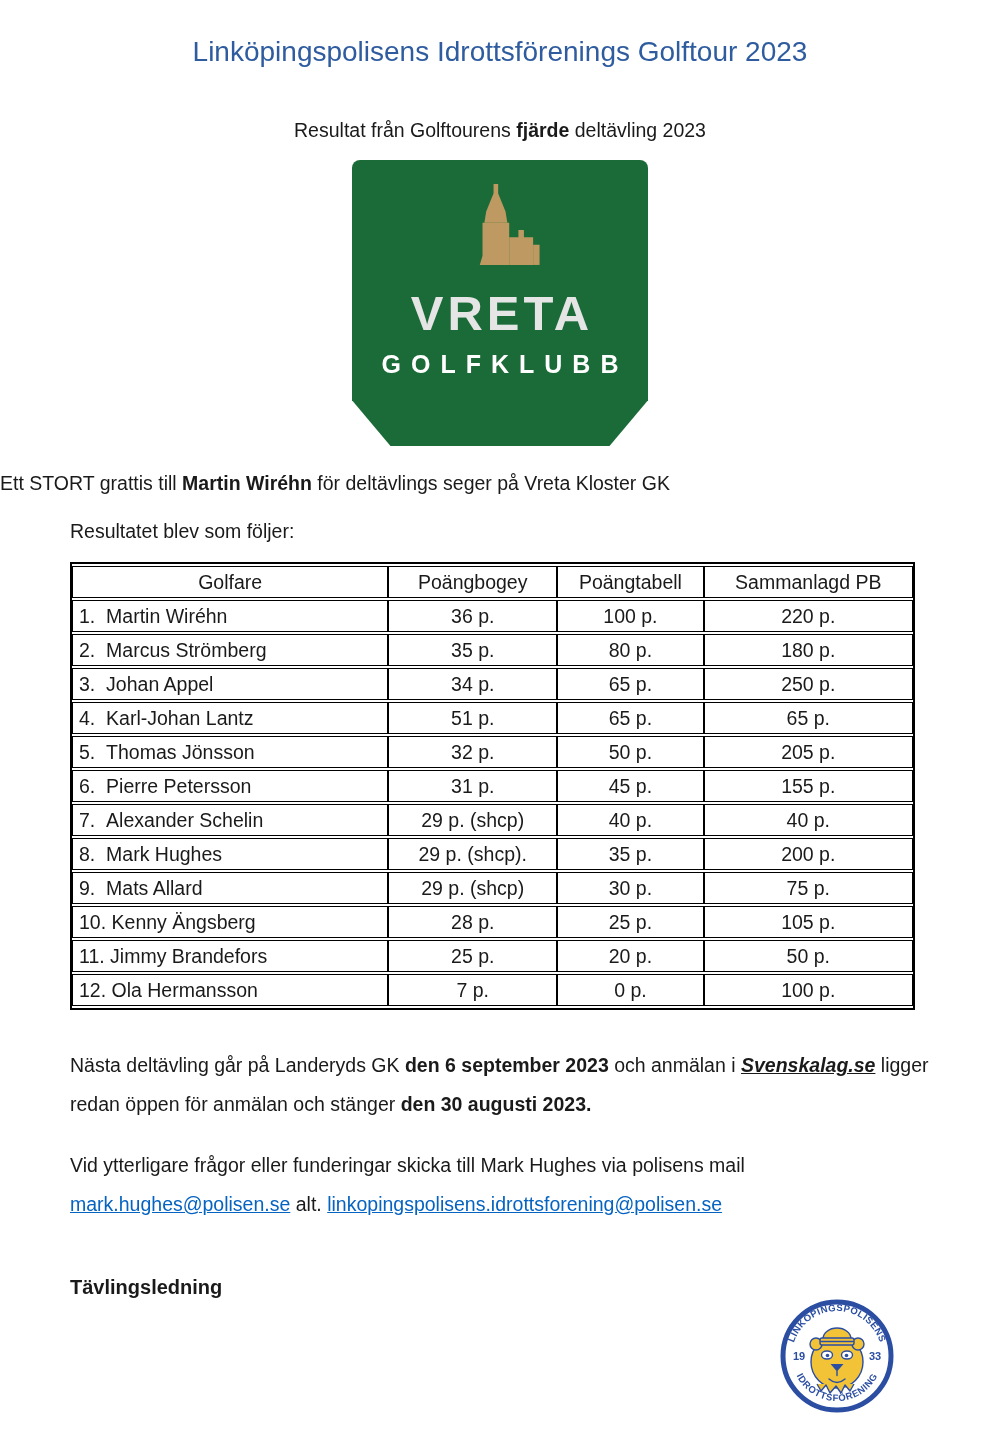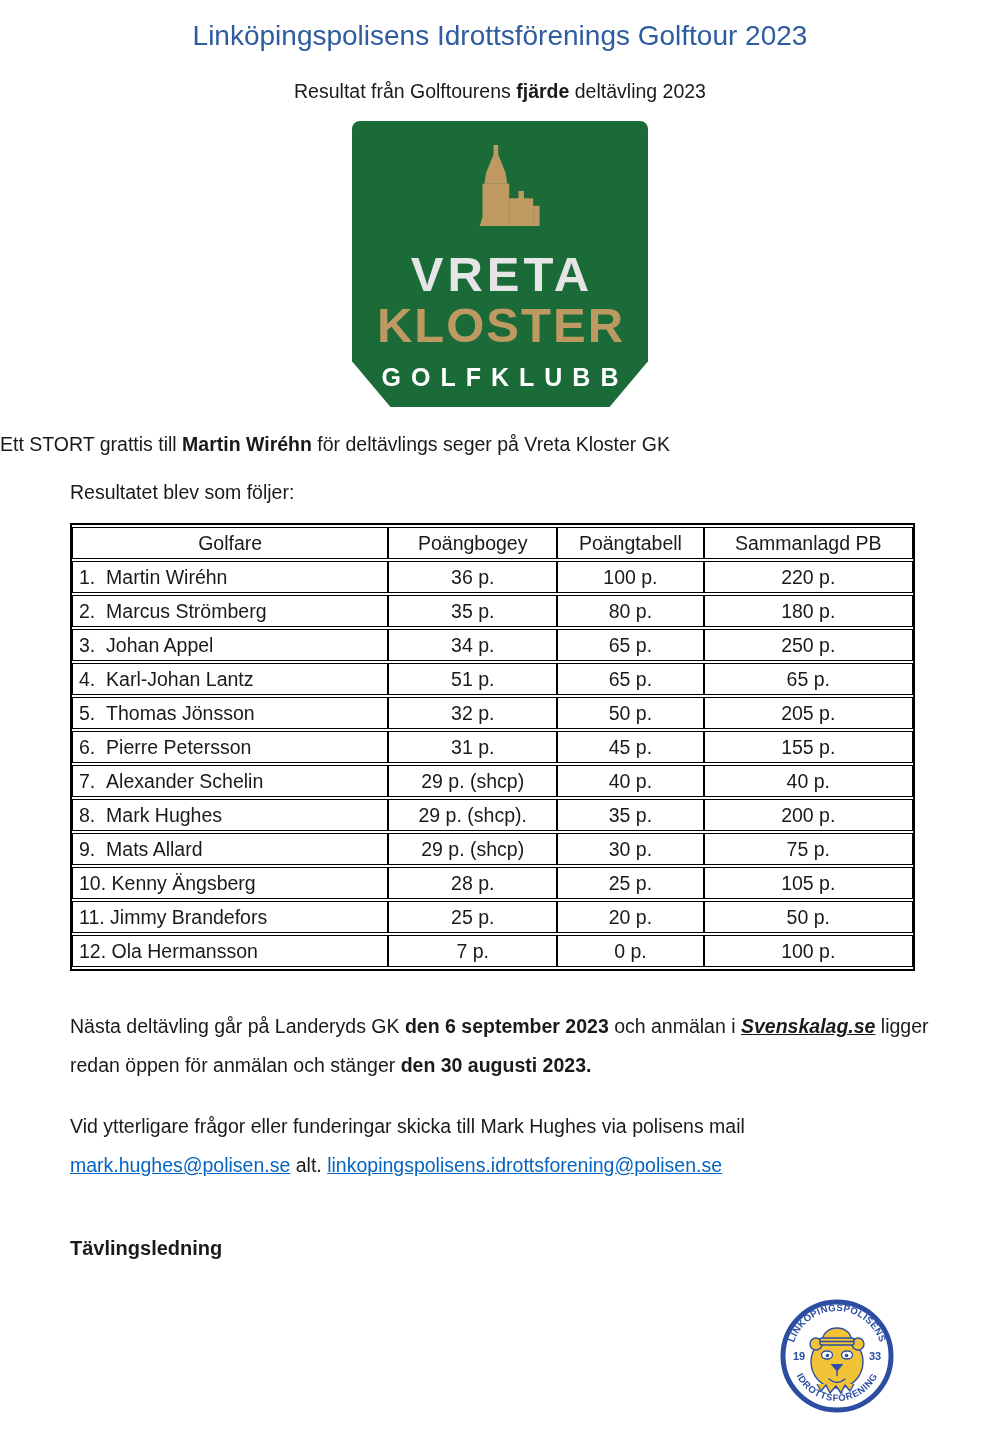--- a/index.html
+++ b/index.html
@@ -6,28 +6,28 @@
   html, body { margin: 0; padding: 0; }
   body {
     width: 1000px; height: 1440px;
     background: #ffffff;
     color: #1a1a1a;
     font-family: "Liberation Sans", sans-serif;
     position: relative;
     overflow: hidden;
   }
   .title {
-    margin-top: 20px;
+    margin-top: 36px;
     text-align: center;
     font-size: 28px;
     font-weight: 400;
     color: var(--title-blue);
   }
   .subtitle {
-    margin-top: 28px;
+    margin-top: 51px;
     text-align: center;
     font-size: 19.5px;
   }
   .subtitle .b { font-weight: bold; }
 
   
   .vreta-logo {
     width: 296px; height: 286px;
     margin: 18px auto 0 auto;
     background: var(--vreta-green);
@@ -116,21 +116,20 @@
   <svg class="vreta-church" viewBox="0 0 100 100" width="92" height="108" aria-hidden="true">
     <g fill="var(--vreta-gold)">
       <rect x="43" y="0" width="5" height="10"></rect>
       <path d="M45.5 4 L56 30 L58 42 L33 42 L35 30 Z"></path>
       <path d="M31 42 H60 V88 H28 L31 78 Z"></path>
       <path d="M60 58 H70 V50 H76 V58 H86 V88 H60 Z"></path>
       <path d="M86 66 H93 V88 H86 Z"></path>
     </g>
   </svg>
   <div class="vreta-line1">VRETA</div>
-  <div class="vreta-line2">KLOSTER</div>
   <div class="vreta-line3">GOLFKLUBB</div>
 </div>
 
 <div class="congrats"><span>Ett STORT grattis till </span><span class="b">Martin Wiréhn</span><span> för deltävlings seger på Vreta Kloster GK</span></div>
 
 <div class="intro">Resultatet blev som följer:</div>
 
 <table class="results">
   <colgroup>
     <col style="width:37.6%">

